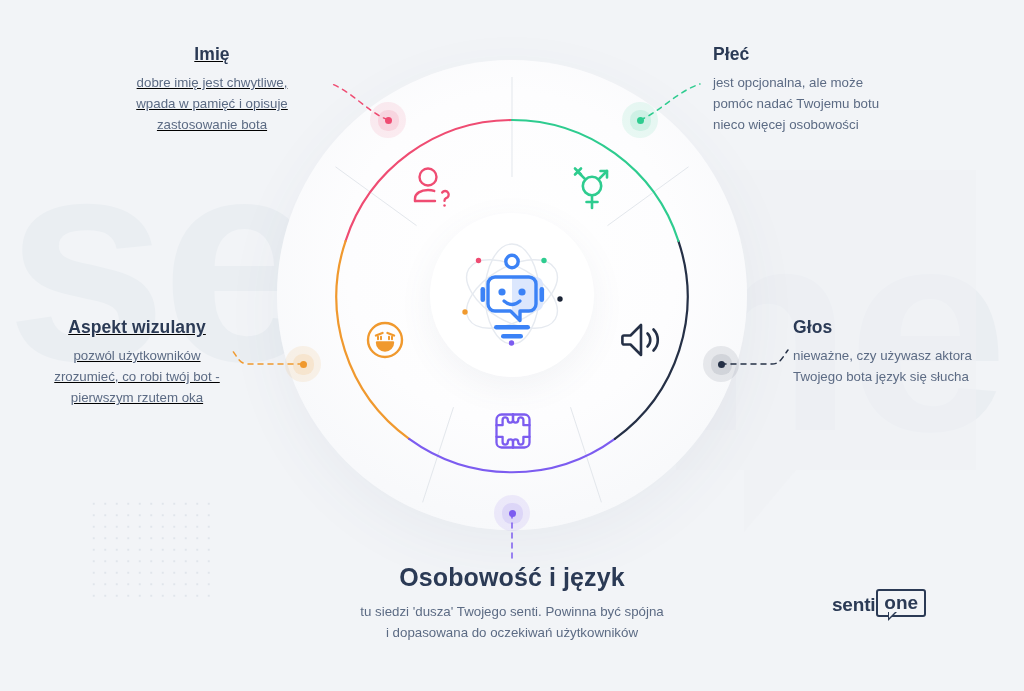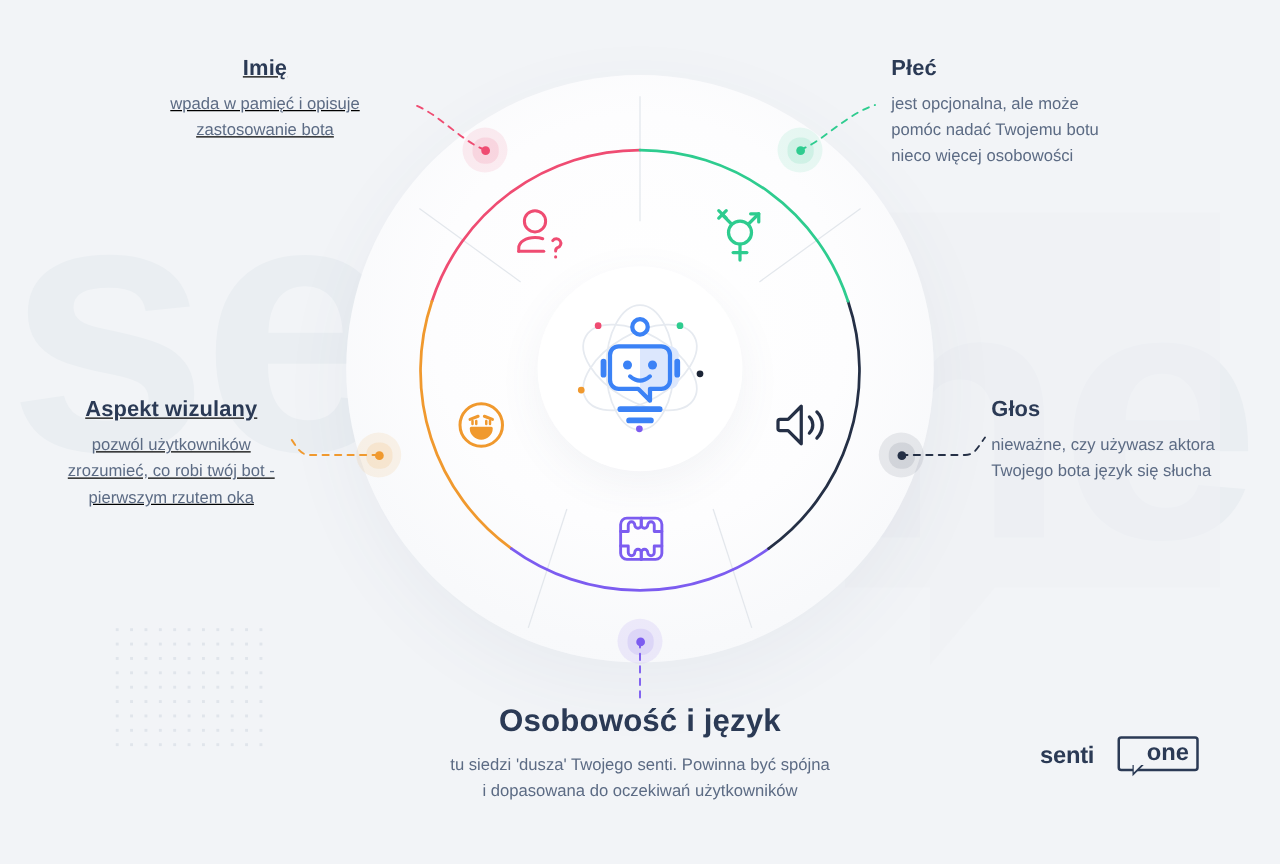--- a/index.html
+++ b/index.html
@@ -53,26 +53,26 @@
   #label-glos{left:793px;top:317px;width:196px;}
   #label-osobowosc{left:332px;top:563px;width:360px;}
 
   
   .cdot{position:absolute;width:36px;height:36px;border-radius:50%;
         display:flex;align-items:center;justify-content:center;}
   .cdot i{display:block;width:7px;height:7px;border-radius:50%;}
 
   
   .logo{position:absolute;left:832px;top:592px;display:flex;align-items:flex-start;
-        color:#2b3a55;gap:18px;}
+        color:#2b3a55;}
   .logo .senti{font-size:19px;font-weight:bold;letter-spacing:-.2px;line-height:26px;}
   .logo .bub{position:relative;margin-left:1px;}
   .logo .bub .box{
     border:2.4px solid #2b3a55;border-radius:3px;
-    padding:1px 6px 2px 21px;font-size:19px;font-weight:bold;line-height:22px;
+    padding:1px 6px 2px 6px;font-size:19px;font-weight:bold;line-height:22px;
   }
   .logo .bub .tail{
     position:absolute;left:12px;bottom:-7px;width:0;height:0;
     border-left:9px solid #2b3a55;border-bottom:9px solid transparent;
   }
   .logo .bub .tailin{
     position:absolute;left:13px;bottom:-3.5px;width:0;height:0;
     border-left:6px solid #f2f4f7;border-bottom:6px solid transparent;
   }
 </style>
@@ -224,20 +224,21 @@
   </div>
   <div class="cdot" style="left:703px;top:346px;background:rgba(37,48,70,.09);">
     <i style="background:#253046;box-shadow:0 0 0 7px rgba(37,48,70,.10);"></i>
   </div>
   <div class="cdot" style="left:494px;top:495px;background:rgba(124,92,240,.10);">
     <i style="background:#7c5cf0;box-shadow:0 0 0 7px rgba(124,92,240,.13);"></i>
   </div>
 
   <div class="label ta-r" id="label-imie">
     <h3>Imię</h3>
+    <p>dobre imię jest chwytliwe,</p>
     <p>wpada w pamięć i opisuje</p>
     <p>zastosowanie bota</p>
   </div>
 
   <div class="label ta-l" id="label-plec">
     <h3>Płeć</h3>
     <p>jest opcjonalna, ale może</p>
     <p>pomóc nadać Twojemu botu</p>
     <p>nieco więcej osobowości</p>
   </div>

